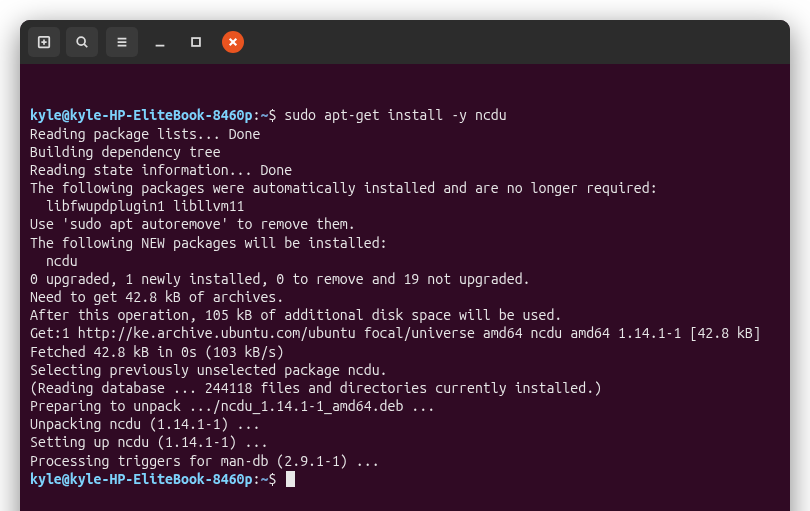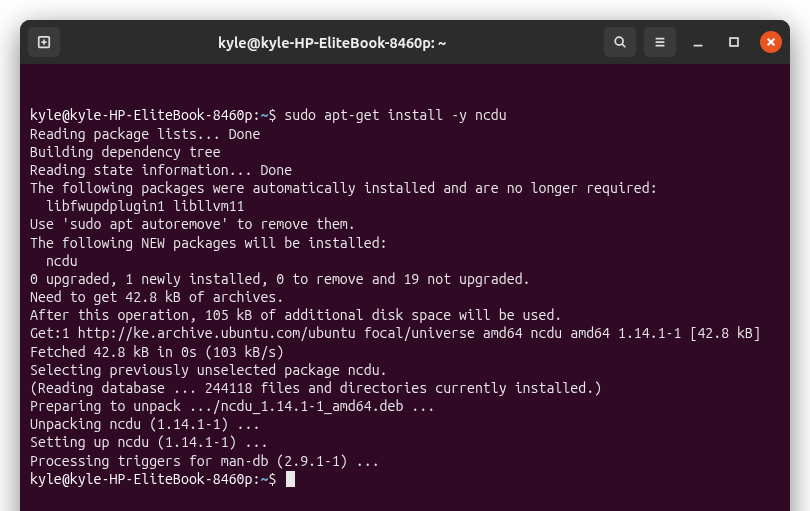--- a/index.html
+++ b/index.html
@@ -55,21 +55,21 @@
   }
   .close-btn svg { width: 10px; height: 10px; stroke: #fff; stroke-width: 2.5; }
   .term {
     padding: 6px 10px 14px 10px;
     font-size: 14.2px;
     line-height: 1.28;
     color: #e8e8e8;
     white-space: pre-wrap;
     word-break: break-all;
   }
-  .prompt-user { color: #ffffff; font-weight: normal; }
+  .prompt-user { color: #7dd3fc; font-weight: bold; }
   .prompt-path { color: #729fcf; font-weight: bold; }
   .prompt-sep  { color: #e8e8e8; }
   .cursor {
     display: inline-block;
     width: 9px; height: 16px;
     background: #e8e8e8;
     vertical-align: text-bottom;
     margin-left: 2px;
   }
   .line { display: block; }
@@ -82,21 +82,20 @@
   <div class="titlebar">
     <div class="tb-left">
       <div class="tb-btn">
         <svg viewBox="0 0 16 16">
             <rect x="2" y="2" width="12" height="12" rx="1"></rect>
             <line x1="8" y1="5" x2="8" y2="11"></line>
             <line x1="5" y1="8" x2="11" y2="8"></line>
           </svg>
       </div>
     </div>
-    <div class="tb-title">kyle@kyle-HP-EliteBook-8460p: ~</div>
     <div class="tb-right">
       <div class="tb-btn">
         <svg viewBox="0 0 16 16">
             <circle cx="7" cy="7" r="4.5"></circle>
             <line x1="10.5" y1="10.5" x2="14" y2="14"></line>
           </svg>
       </div>
       <div class="tb-btn">
         <svg viewBox="0 0 16 16">
             <line x1="3" y1="4" x2="13" y2="4"></line>

